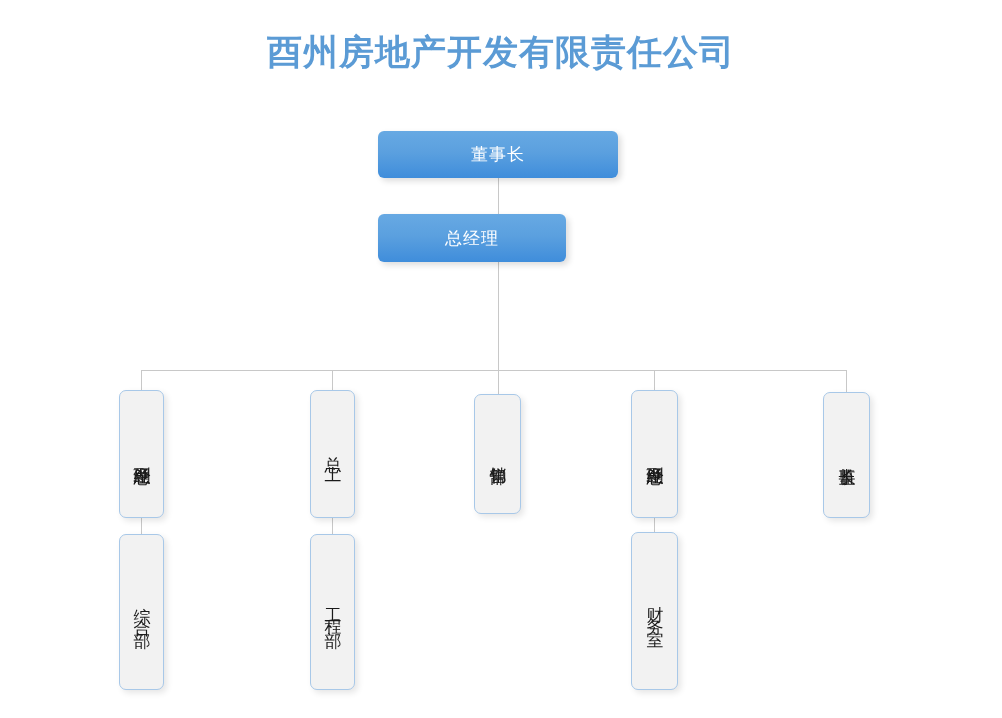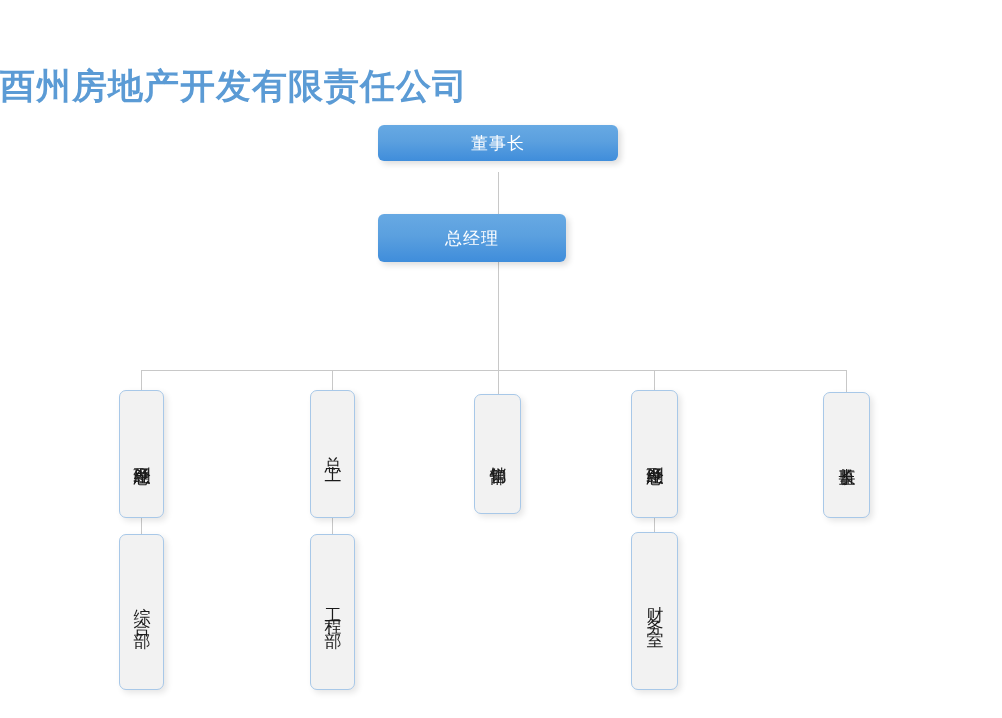--- a/index.html
+++ b/index.html
@@ -17,27 +17,27 @@
     background: #ffffff;
     overflow: hidden;
   }
 
   
   .chart-title {
     position: absolute;
     left: 0;
     top: 30px;
     width: 1002px;
+    text-align: center;
     font-size: 35px;
     font-weight: bold;
     color: #5b9bd5;
     letter-spacing: 1px;
     line-height: 44px;
     white-space: nowrap;
-    margin-top: 34px;
   }
 
   
   .conn {
     position: absolute;
     background: #c8c8c8;
   }
   .conn.v { width: 1px; }
   .conn.h { height: 1px; }
 
@@ -97,21 +97,21 @@
   <div class="conn v" style="left:141px; top:370px; height:21px;"></div>
   <div class="conn v" style="left:332px; top:370px; height:21px;"></div>
   <div class="conn v" style="left:498px; top:370px; height:24px;"></div>
   <div class="conn v" style="left:654px; top:370px; height:21px;"></div>
   <div class="conn v" style="left:846px; top:370px; height:22px;"></div>
 
   <div class="conn v" style="left:141px; top:518px; height:16px;"></div>
   <div class="conn v" style="left:332px; top:518px; height:16px;"></div>
   <div class="conn v" style="left:654px; top:518px; height:14px;"></div>
 
-  <div class="node-blue" style="left:378px; top:125px; width:240px; height:36px;">
+  <div class="node-blue" style="left:378px; top:131px; width:240px; height:47px;">
     <span>董事长</span>
   </div>
 
   <div class="node-blue" style="left:378px; top:214px; width:188px; height:48px;">
     <span>总经理</span>
   </div>
 
   <div class="node-light" style="left:119px; top:390px; width:45px; height:128px;">
     <span class="vtext">副总经理</span>
   </div>

